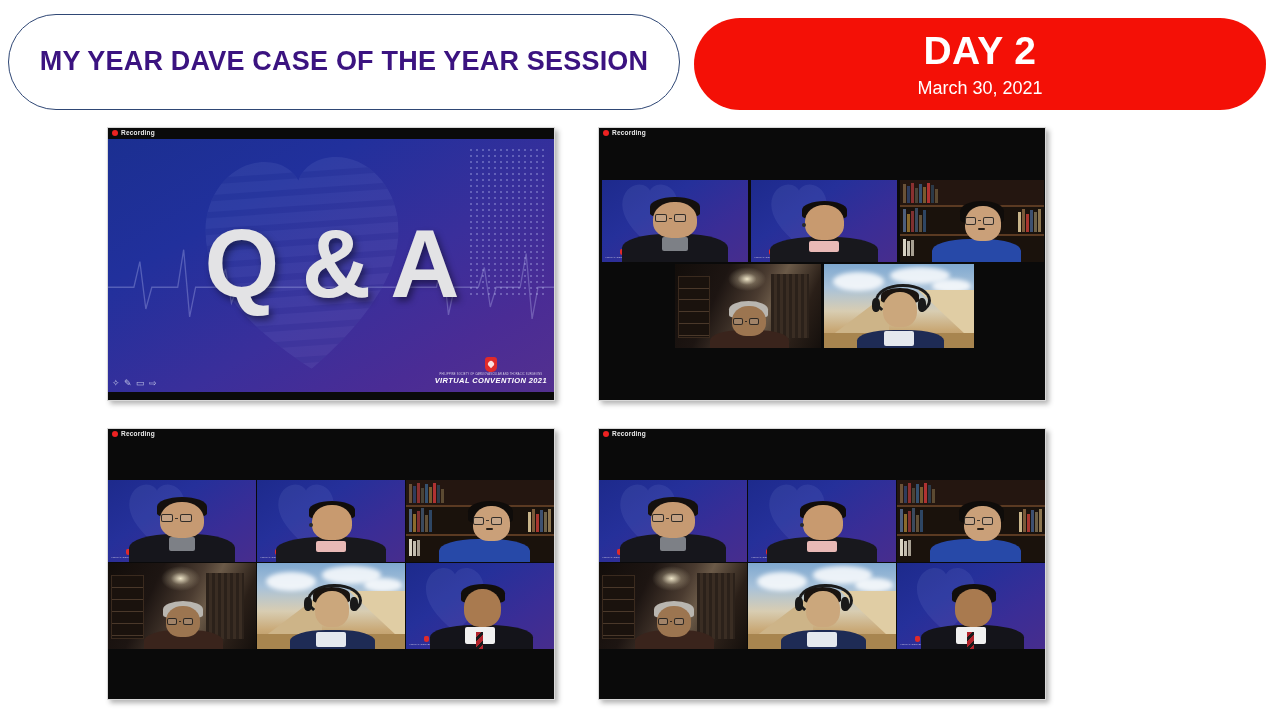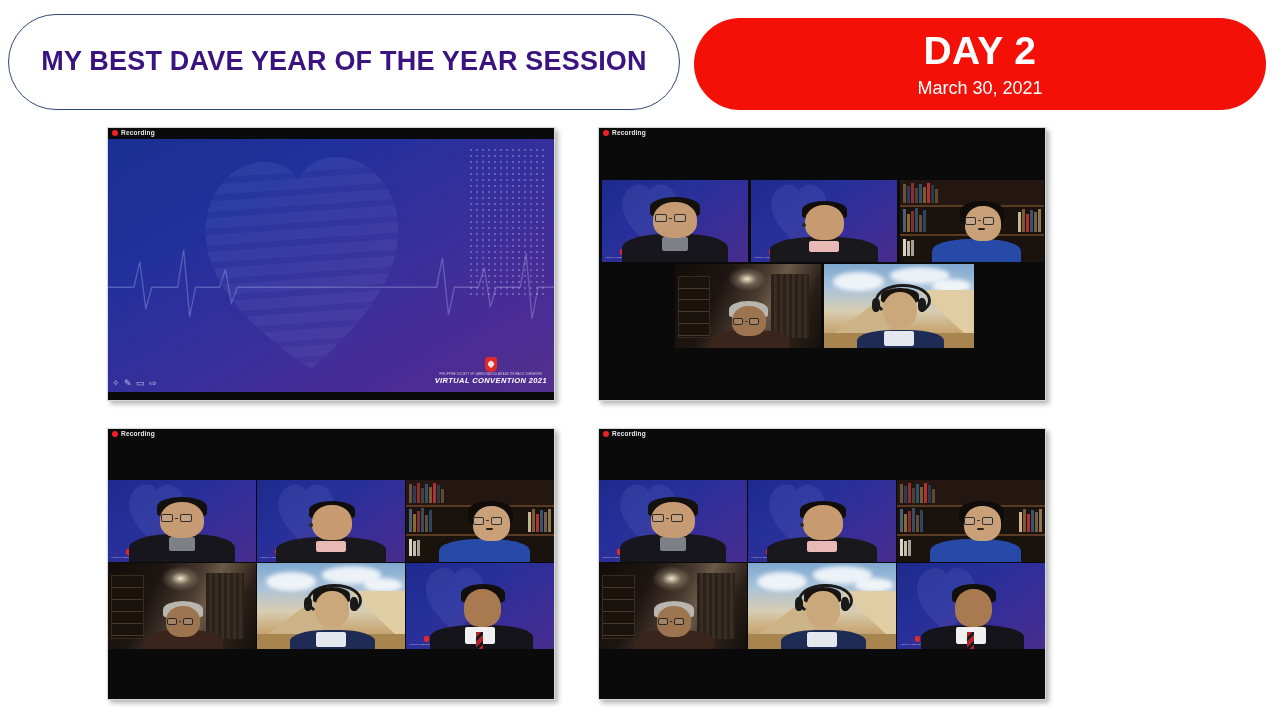--- a/index.html
+++ b/index.html
@@ -129,21 +129,21 @@
   .collar{position:absolute;background:#f2f2f2;}
   .headset{position:absolute;border:3px solid #1b1b1b;border-bottom-color:transparent;border-radius:50%;}
   .earcup{position:absolute;background:#191919;border-radius:40%;}
 </style>
 </head>
 <body>
 
 <div class="header">
 
   <div class="title-pill">
-    <div class="title-text">MY BEST DAVE YEAR OF THE YEAR SESSION</div>
+    <div class="title-text">MY YEAR DAVE CASE OF THE YEAR SESSION</div>
   </div>
 
   <div class="day-pill">
     <div class="day-text">DAY 2</div>
     <div class="day-date">March 30, 2021</div>
   </div>
 
 </div>
 
 <div class="panel" id="panel-qa">
@@ -182,20 +182,21 @@
           <rect x="0" y="78" width="100" height="3"></rect>
             <rect x="0" y="86" width="100" height="3"></rect>
           <rect x="0" y="94" width="100" height="3"></rect>
             <rect x="0" y="102" width="100" height="3"></rect>
         </g>
       </g>
     </svg>
 
     <div class="qa-dots"></div>
 
+    <div class="qa-text">Q &amp; A</div>
 
     <div class="qa-brand">
       <div class="logo"></div>
       <div class="sub">PHILIPPINE SOCIETY OF CARDIOVASCULAR AND THORACIC SURGEONS</div>
       <div class="vc">VIRTUAL CONVENTION 2021</div>
     </div>
 
     <div class="qa-tools">✧ ✎ ▭ ⇨</div>
   </div>
 </div>

